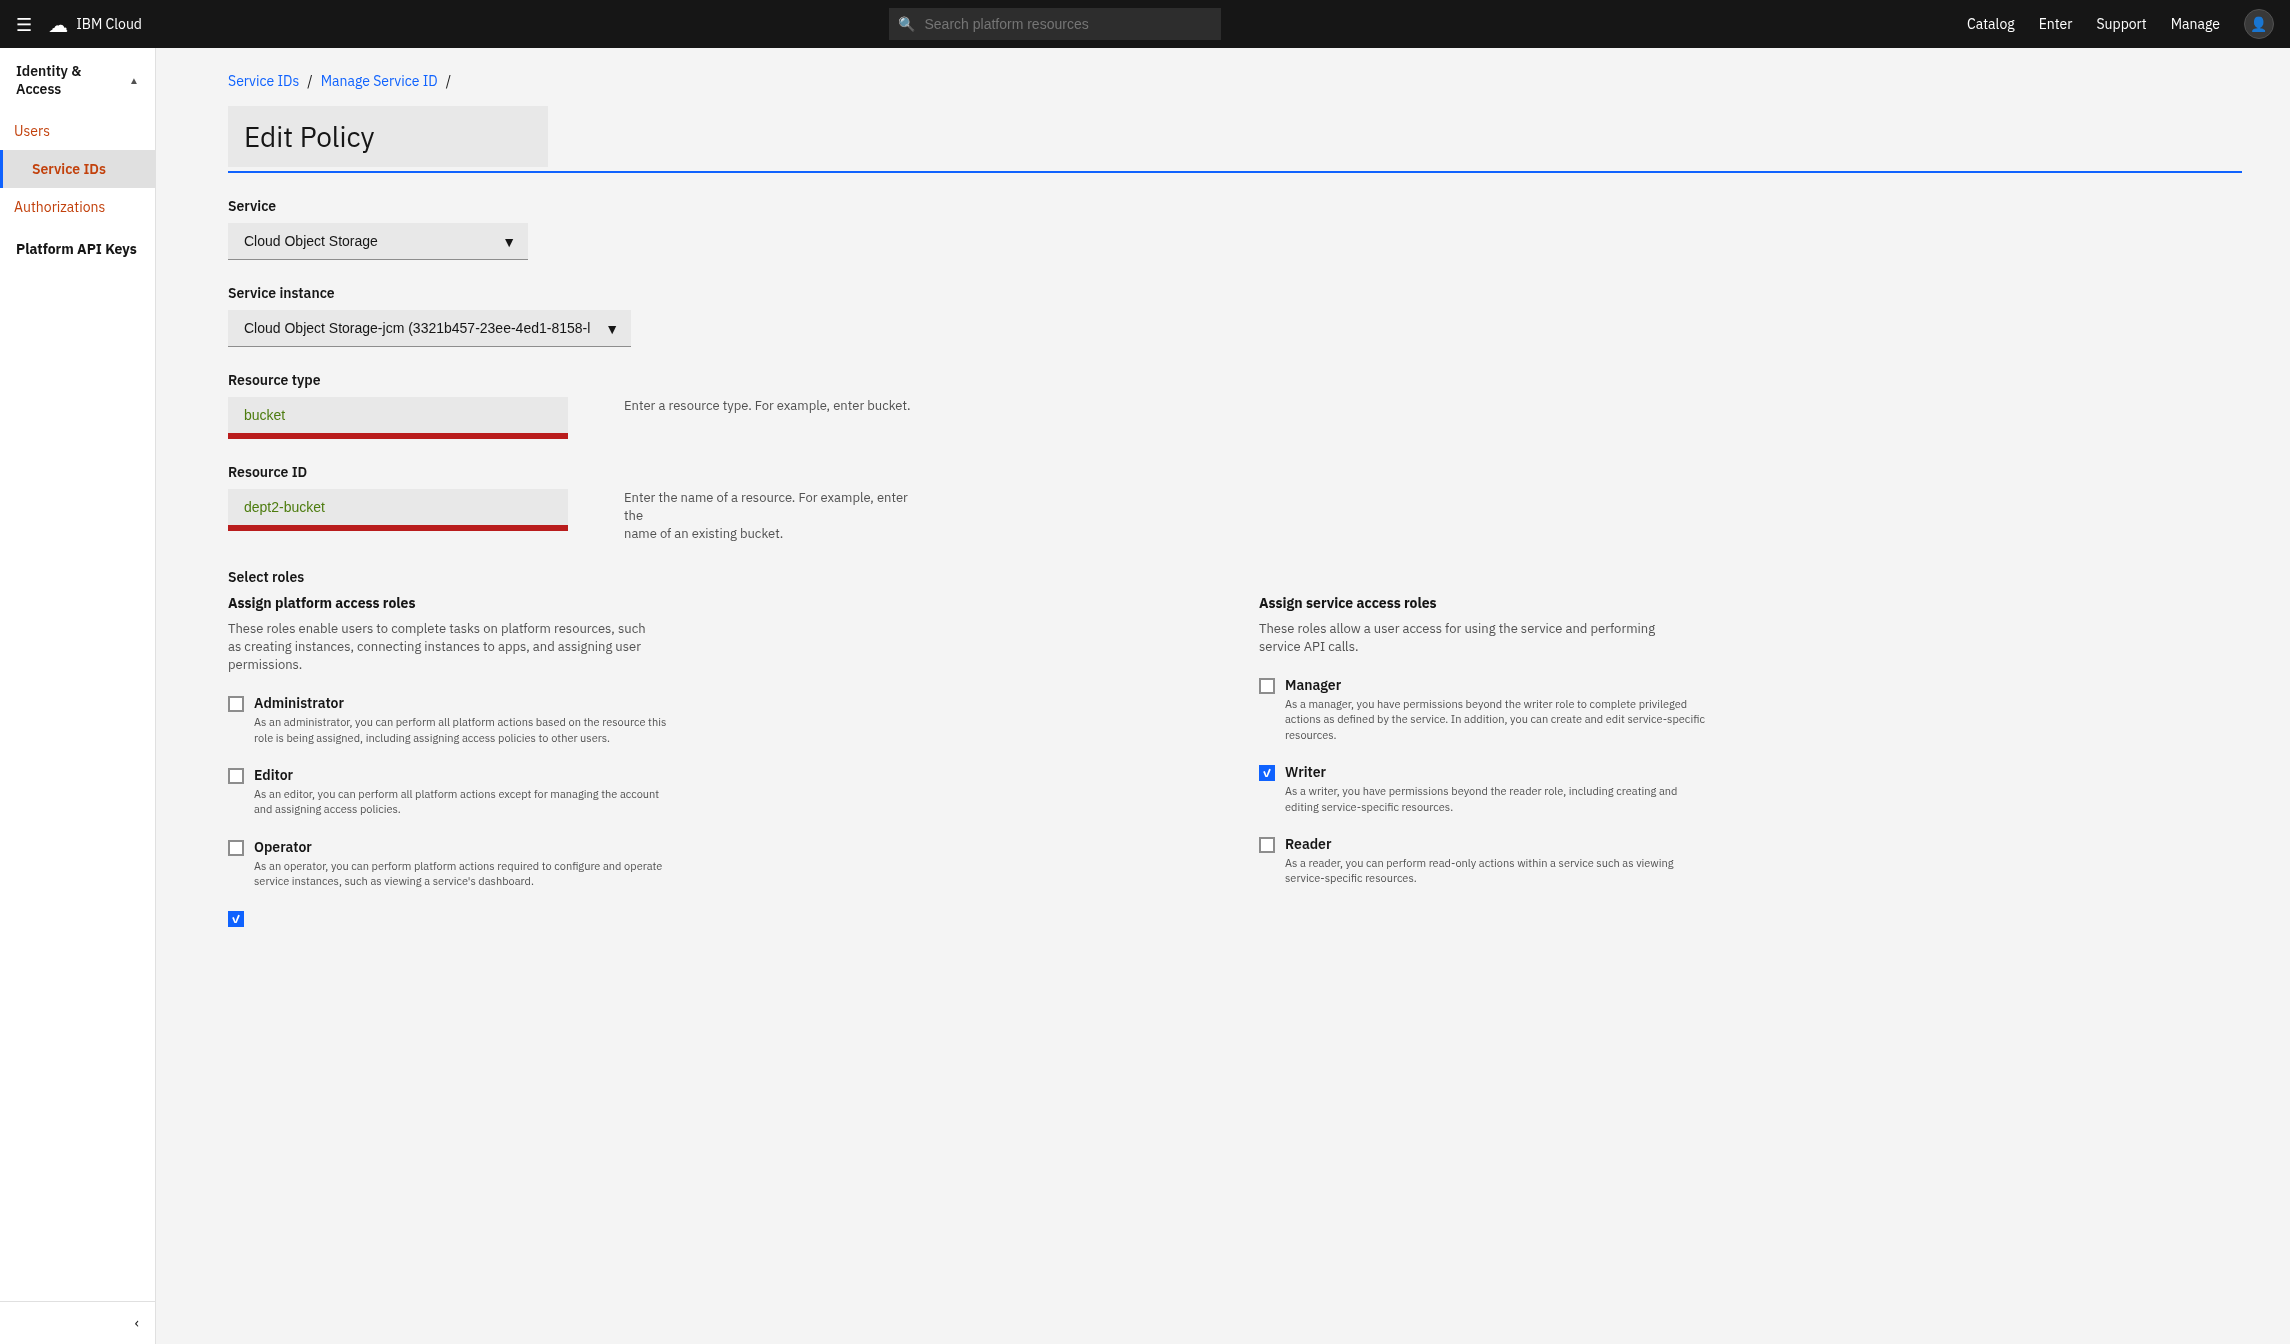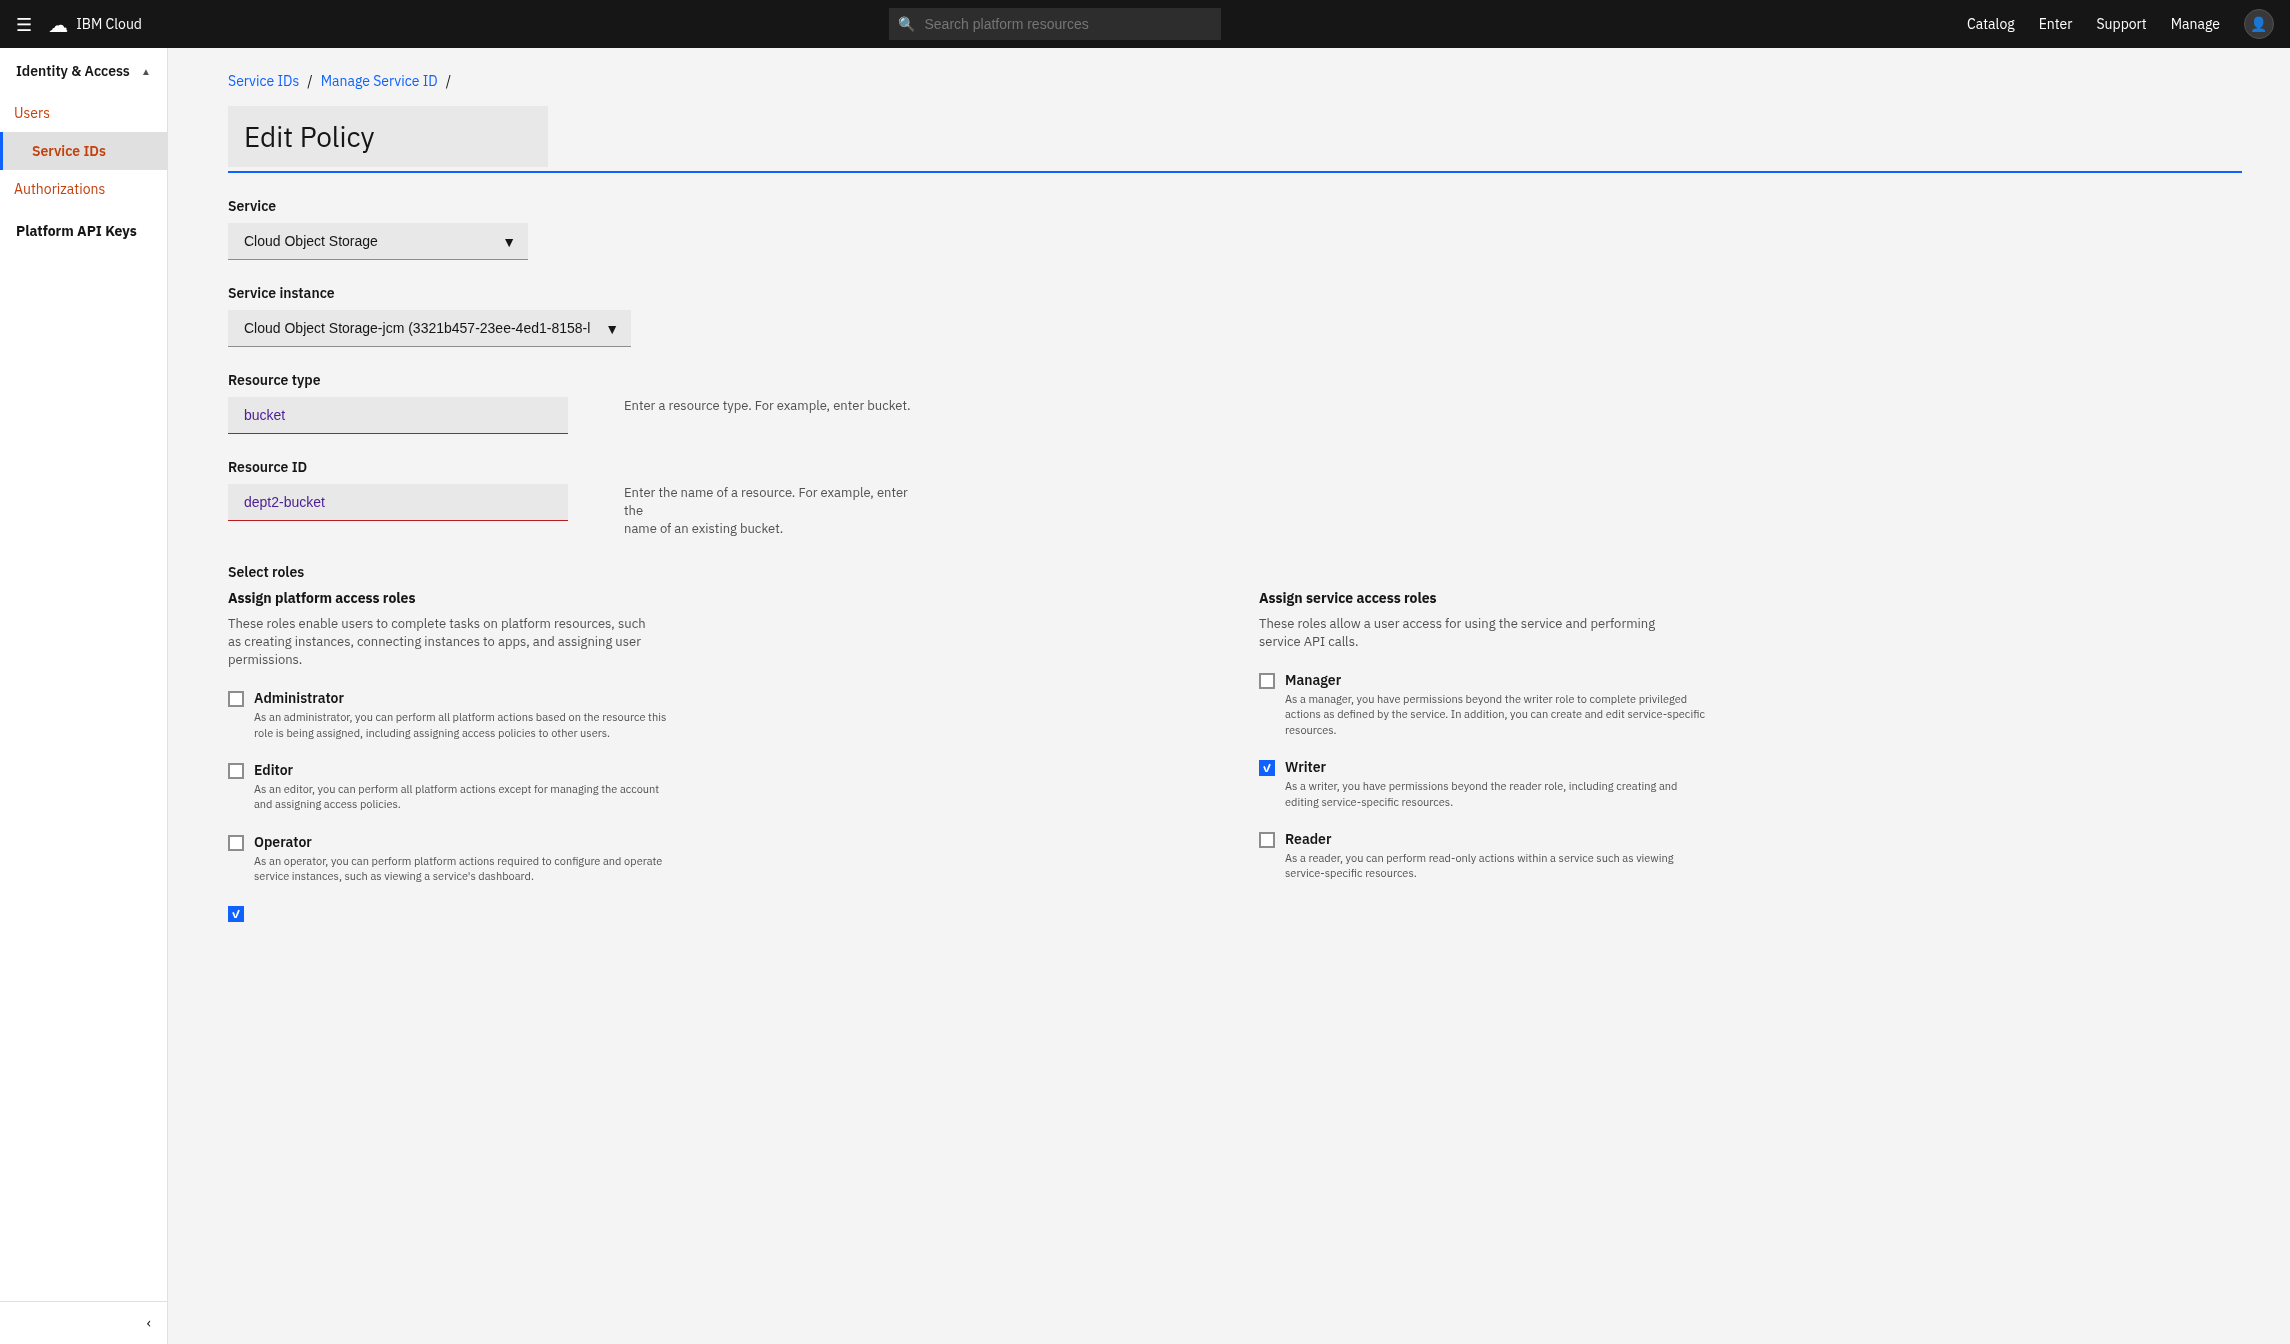--- a/index.html
+++ b/index.html
@@ -84,21 +84,21 @@
 
     
     .layout {
       display: flex;
       margin-top: 48px;
       min-height: calc(100vh - 48px);
     }
 
     
     .sidebar {
-      width: 168px;
+      width: 156px;
       background: #fff;
       border-right: 1px solid #e0e0e0;
       flex-shrink: 0;
       padding-top: 0;
       position: fixed;
       top: 48px;
       bottom: 0;
       overflow-y: auto;
     }
     .sidebar-section-header {
@@ -215,24 +215,24 @@
       right: 12px;
       top: 50%;
       transform: translateY(-50%);
       pointer-events: none;
       color: #161616;
     }
 
     .form-input {
       background: #e8e8e8;
       border: none;
-      border-bottom: 1px solid #b91c1c;
+      border-bottom: 6px solid #b91c1c;
       padding: 10px 16px;
       font-size: 14px;
-      color: #4c1d95;
+      color: #4d7c0f;
       width: 340px;
       outline: none;
     }
 
     .field-hint {
       font-size: 13px;
       color: #525252;
       margin-left: 32px;
       max-width: 300px;
       line-height: 1.4;

